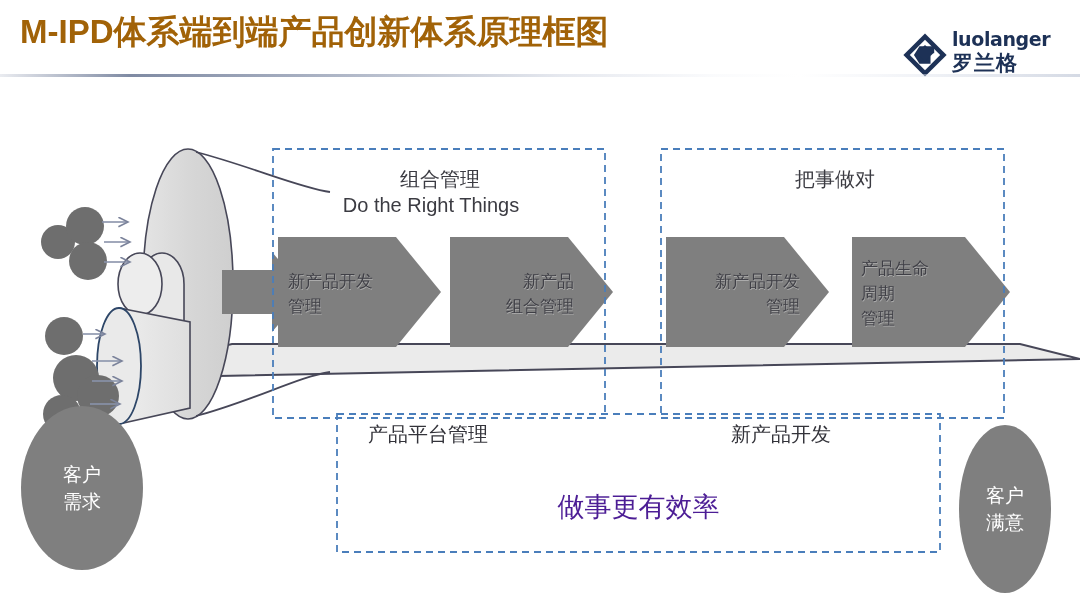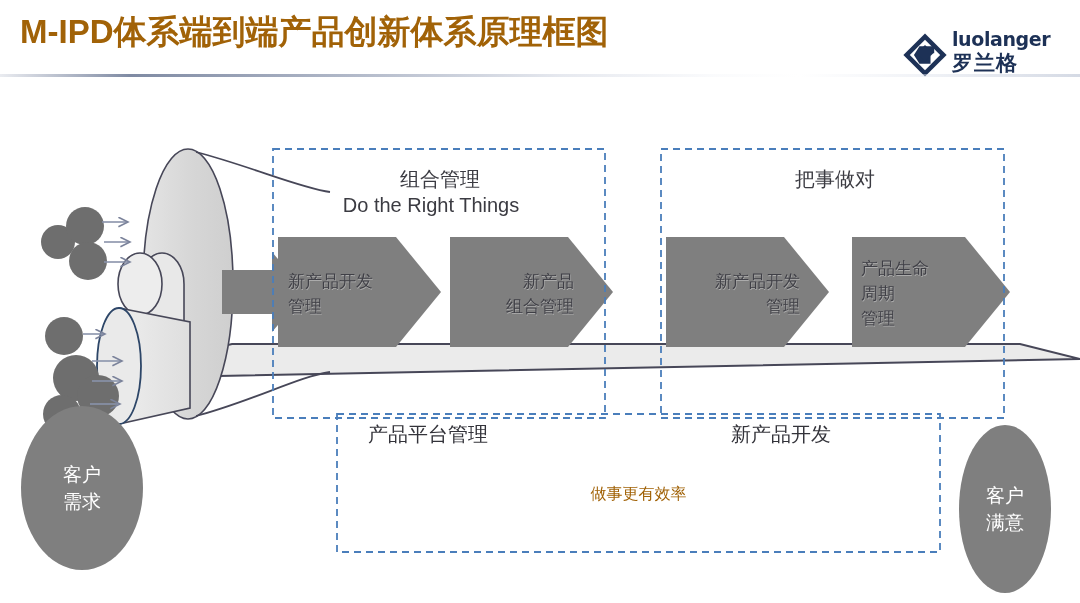--- a/index.html
+++ b/index.html
@@ -130,23 +130,24 @@
     position: absolute;
     text-align: center;
     font-size: 19px;
     color: #ffffff;
     line-height: 27px;
     white-space: pre-line;
   }
   .footer-cn {
     position: absolute;
     text-align: center;
-    font-size: 16px;
-    color: #a16207;
+    font-size: 27px;
+    color: #4c1d95;
     line-height: 28px;
+    margin-top: 13px;
   }
   .footer-en {
     position: absolute;
     text-align: center;
     font-size: 21px;
     color: #33333a;
     line-height: 29px;
   }
 </style>
 </head>

